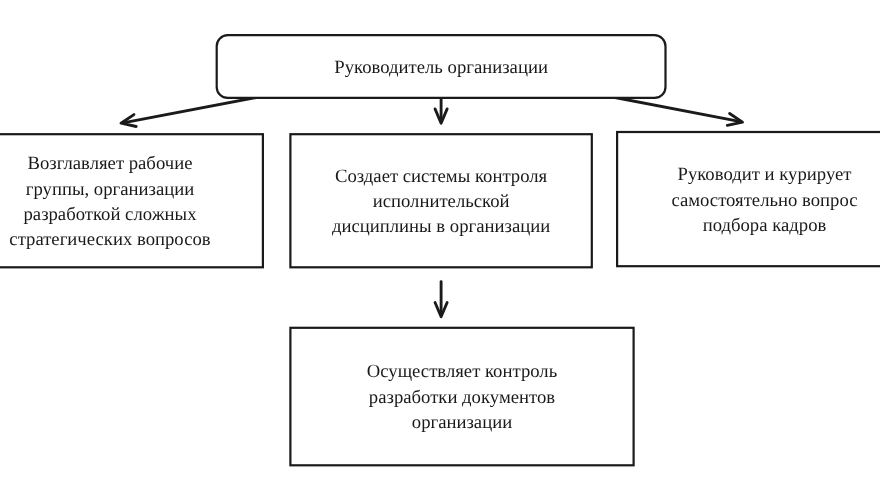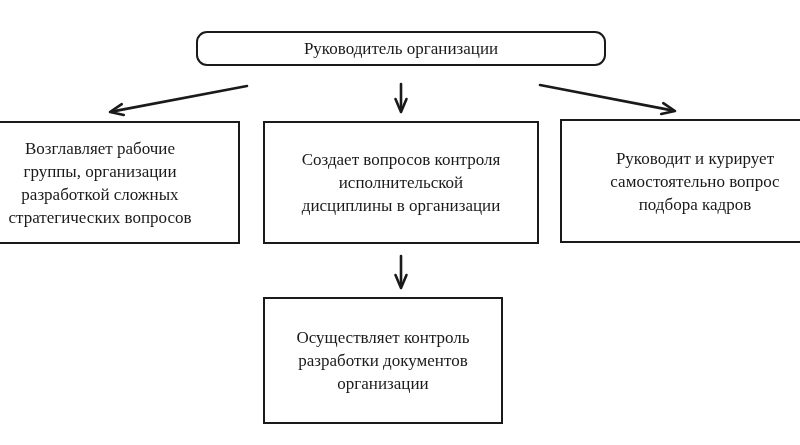--- a/index.html
+++ b/index.html
@@ -34,25 +34,25 @@
     justify-content: center;
     text-align: center;
     font-size: 17px;
     line-height: 23px;
     white-space: pre-line;
     padding: 4px 6px;
   }
   .node.rounded {
     border-radius: 11px;
   }
-  #node-root   { left: 196px; top: 31px;  width: 410px; height: 35px; justify-content: center; }
+  #node-root   { left: 196px; top: 31px;  width: 410px; height: 59px; justify-content: center; }
   #node-left   { left: -40px; top: 121px; width: 280px; height: 123px; }
   #node-center { left: 263px; top: 121px; width: 276px; height: 123px; }
   #node-right  { left: 560px; top: 119px; width: 270px; height: 124px; }
-  #node-bottom { left: 263px; top: 297px; width: 240px; height: 127px; }
+  #node-bottom { left: 263px; top: 297px; width: 314px; height: 127px; }
 </style>
 </head>
 <body>
 
 <div class="canvas">
 
   <svg class="arrow-layer" viewBox="0 0 800 445" xmlns="http://www.w3.org/2000/svg">
 
     <g stroke="#1a1a1a" stroke-width="2.6" fill="none" stroke-linecap="round" stroke-linejoin="round">
       <line x1="247" y1="86" x2="113" y2="111.4"></line>
@@ -88,21 +88,21 @@
   </div>
 
   <div class="node" id="node-left">
     <span>Возглавляет рабочие
 группы, организации
 разработкой сложных
 стратегических вопросов</span>
   </div>
 
   <div class="node" id="node-center">
-    <span>Создает вопросов контроля
+    <span>Создает системы контроля
 исполнительской
 дисциплины в организации</span>
   </div>
 
   <div class="node" id="node-right">
     <span>Руководит и курирует
 самостоятельно вопрос
 подбора кадров</span>
   </div>
 

